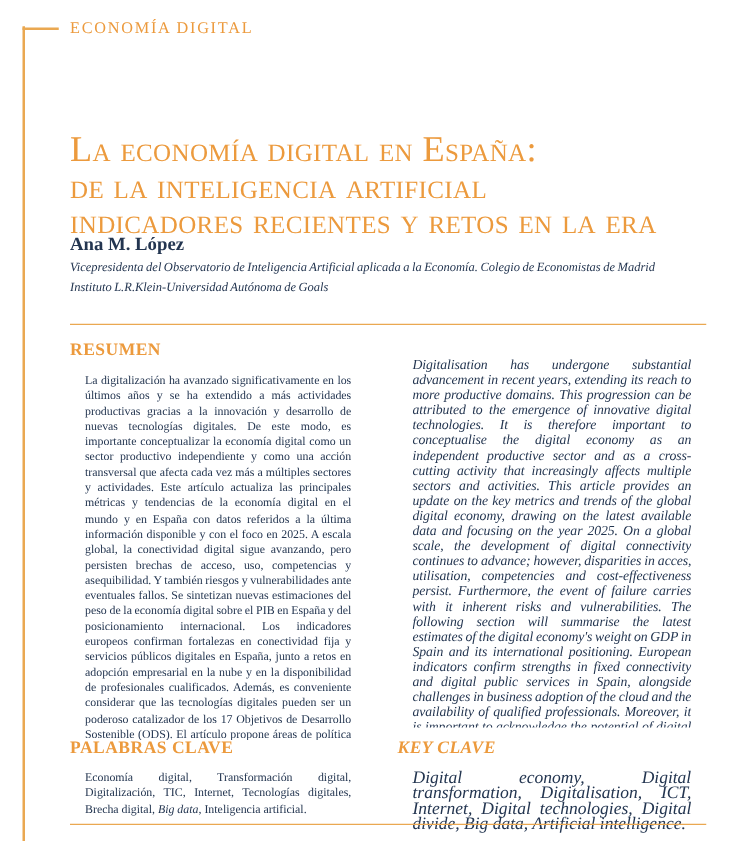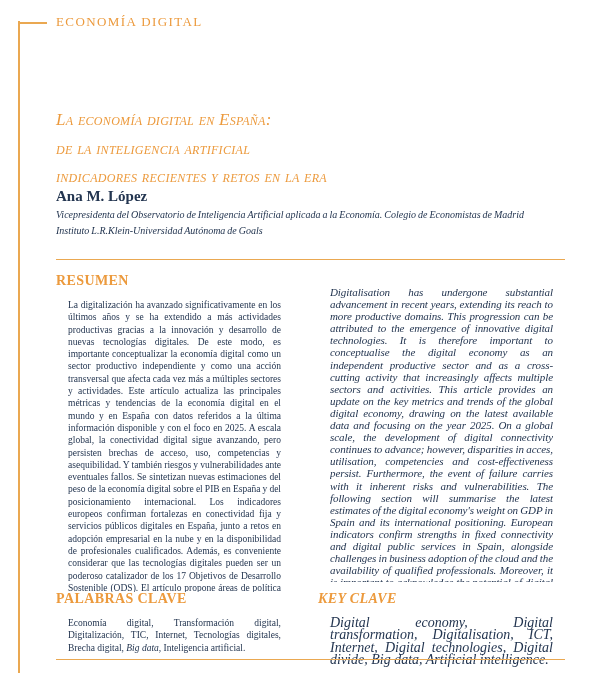--- a/index.html
+++ b/index.html
@@ -29,24 +29,23 @@
   
   .category{
     position:absolute;left:56px;top:14px;
     font-size:13px;letter-spacing:1.4px;
     color:var(--accent-text);
     white-space:nowrap;
   }
   
   .title{
     position:absolute;left:56px;top:106px;margin:0;
-    font-size:17px;line-height:28.5px;font-weight:500;
+    font-size:29px;line-height:28.5px;font-weight:500;
     font-variant:small-caps;letter-spacing:0.3px;
     color:var(--accent-text);
-    font-style:italic;
   }
   .title-line{white-space:nowrap;}
   
   .author-block{position:absolute;left:56px;top:188px;}
   .author-name{
     font-size:15px;font-weight:bold;color:var(--ink);
     margin-bottom:2px;white-space:nowrap;
   }
   .author-affiliation{
     font-size:10px;font-style:italic;line-height:15.5px;

